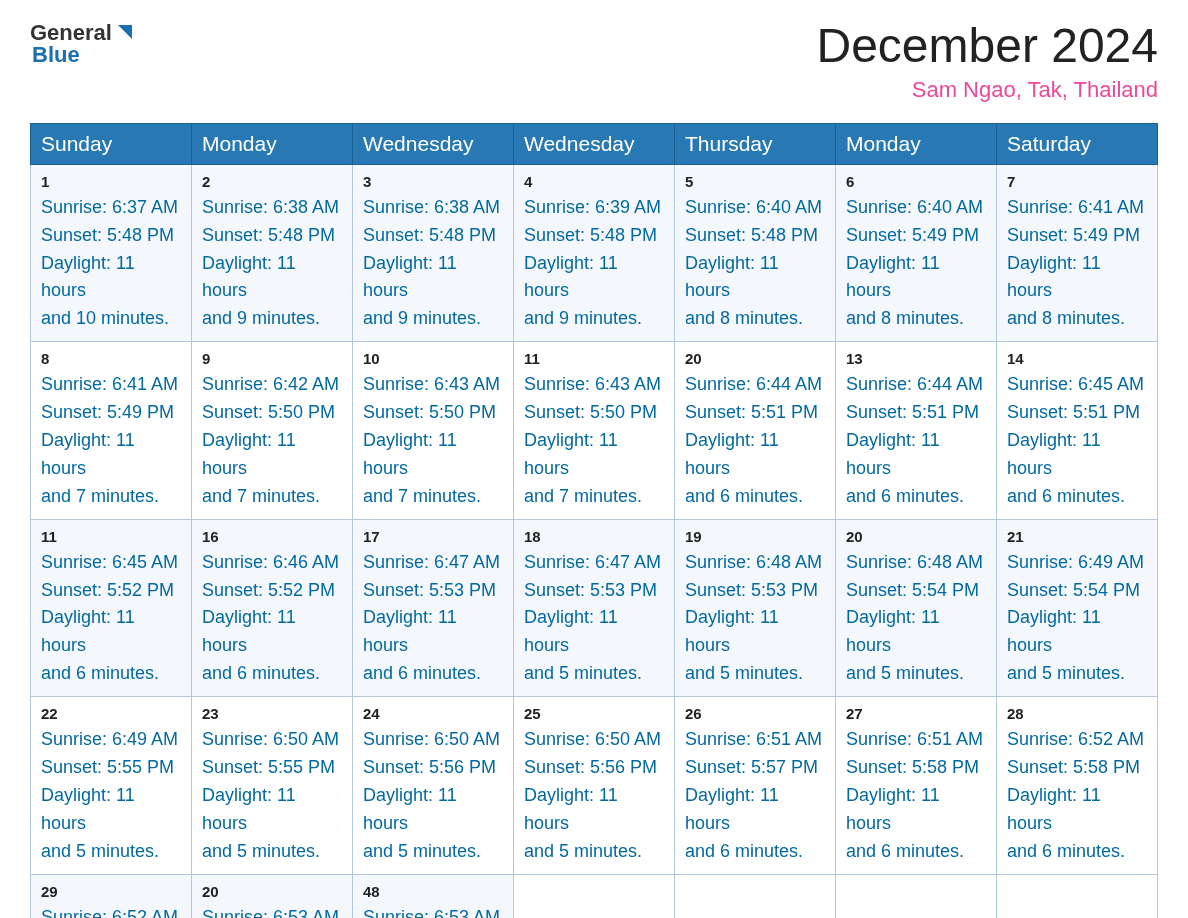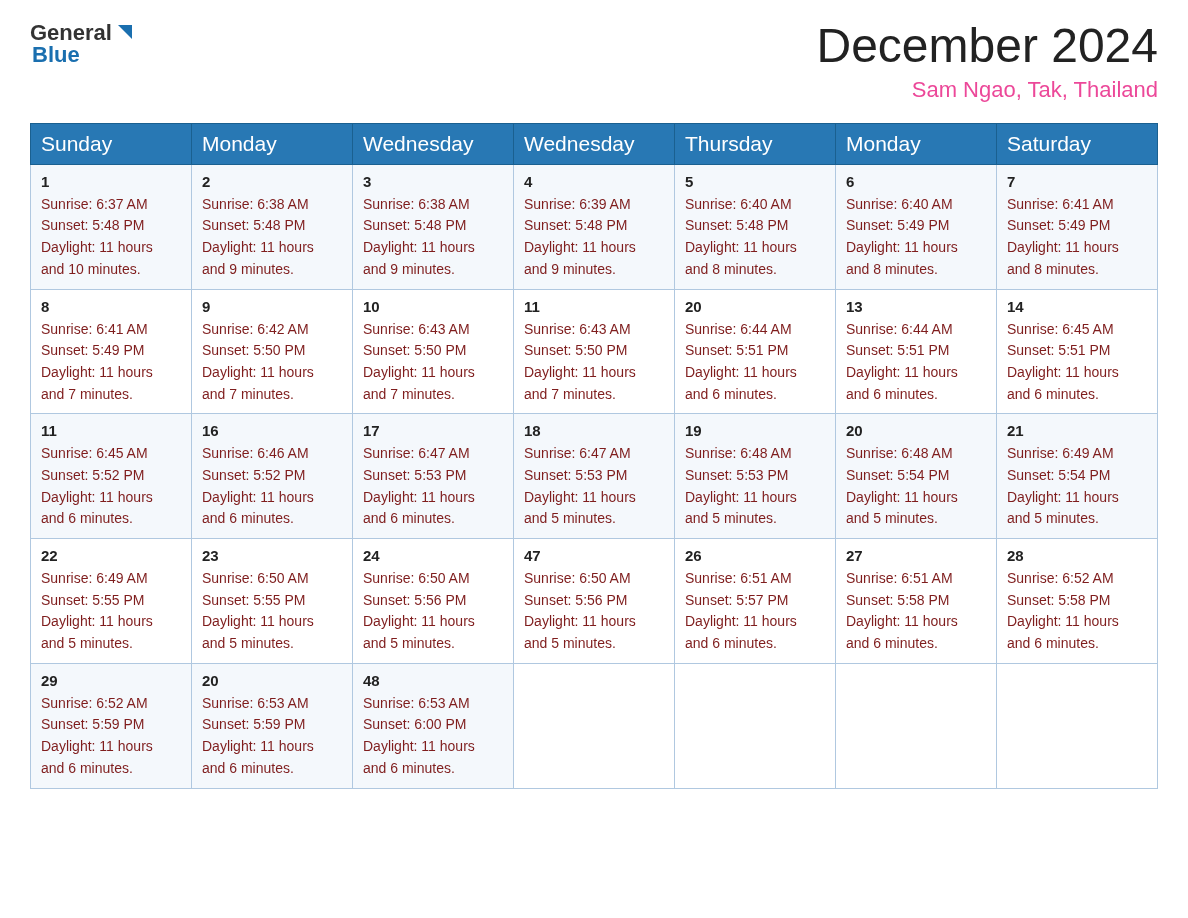--- a/index.html
+++ b/index.html
@@ -59,22 +59,22 @@
       background-color: #fff;
     }
     .day-number {
       font-size: 15px;
       font-weight: bold;
       color: #222;
       display: block;
       margin-bottom: 4px;
     }
     .day-info {
-      font-size: 14px;
-      color: #7f1d1d;
+      font-size: 18px;
+      color: #0369a1;
       line-height: 1.55;
     }
     .empty-cell {
       background: #fff !important;
     }
     .logo-wrapper {
       display: flex;
       flex-direction: column;
       align-items: flex-start;
     }
@@ -212,21 +212,21 @@
       </td>
         <td>
         <span class="day-number">23</span>
         <span class="day-info">Sunrise: 6:50 AM<br>Sunset: 5:55 PM<br>Daylight: 11 hours<br>and 5 minutes.</span>
       </td>
         <td>
         <span class="day-number">24</span>
         <span class="day-info">Sunrise: 6:50 AM<br>Sunset: 5:56 PM<br>Daylight: 11 hours<br>and 5 minutes.</span>
       </td>
         <td>
-        <span class="day-number">47</span>
+        <span class="day-number">25</span>
         <span class="day-info">Sunrise: 6:50 AM<br>Sunset: 5:56 PM<br>Daylight: 11 hours<br>and 5 minutes.</span>
       </td>
         <td>
         <span class="day-number">26</span>
         <span class="day-info">Sunrise: 6:51 AM<br>Sunset: 5:57 PM<br>Daylight: 11 hours<br>and 6 minutes.</span>
       </td>
         <td>
         <span class="day-number">27</span>
         <span class="day-info">Sunrise: 6:51 AM<br>Sunset: 5:58 PM<br>Daylight: 11 hours<br>and 6 minutes.</span>
       </td>

